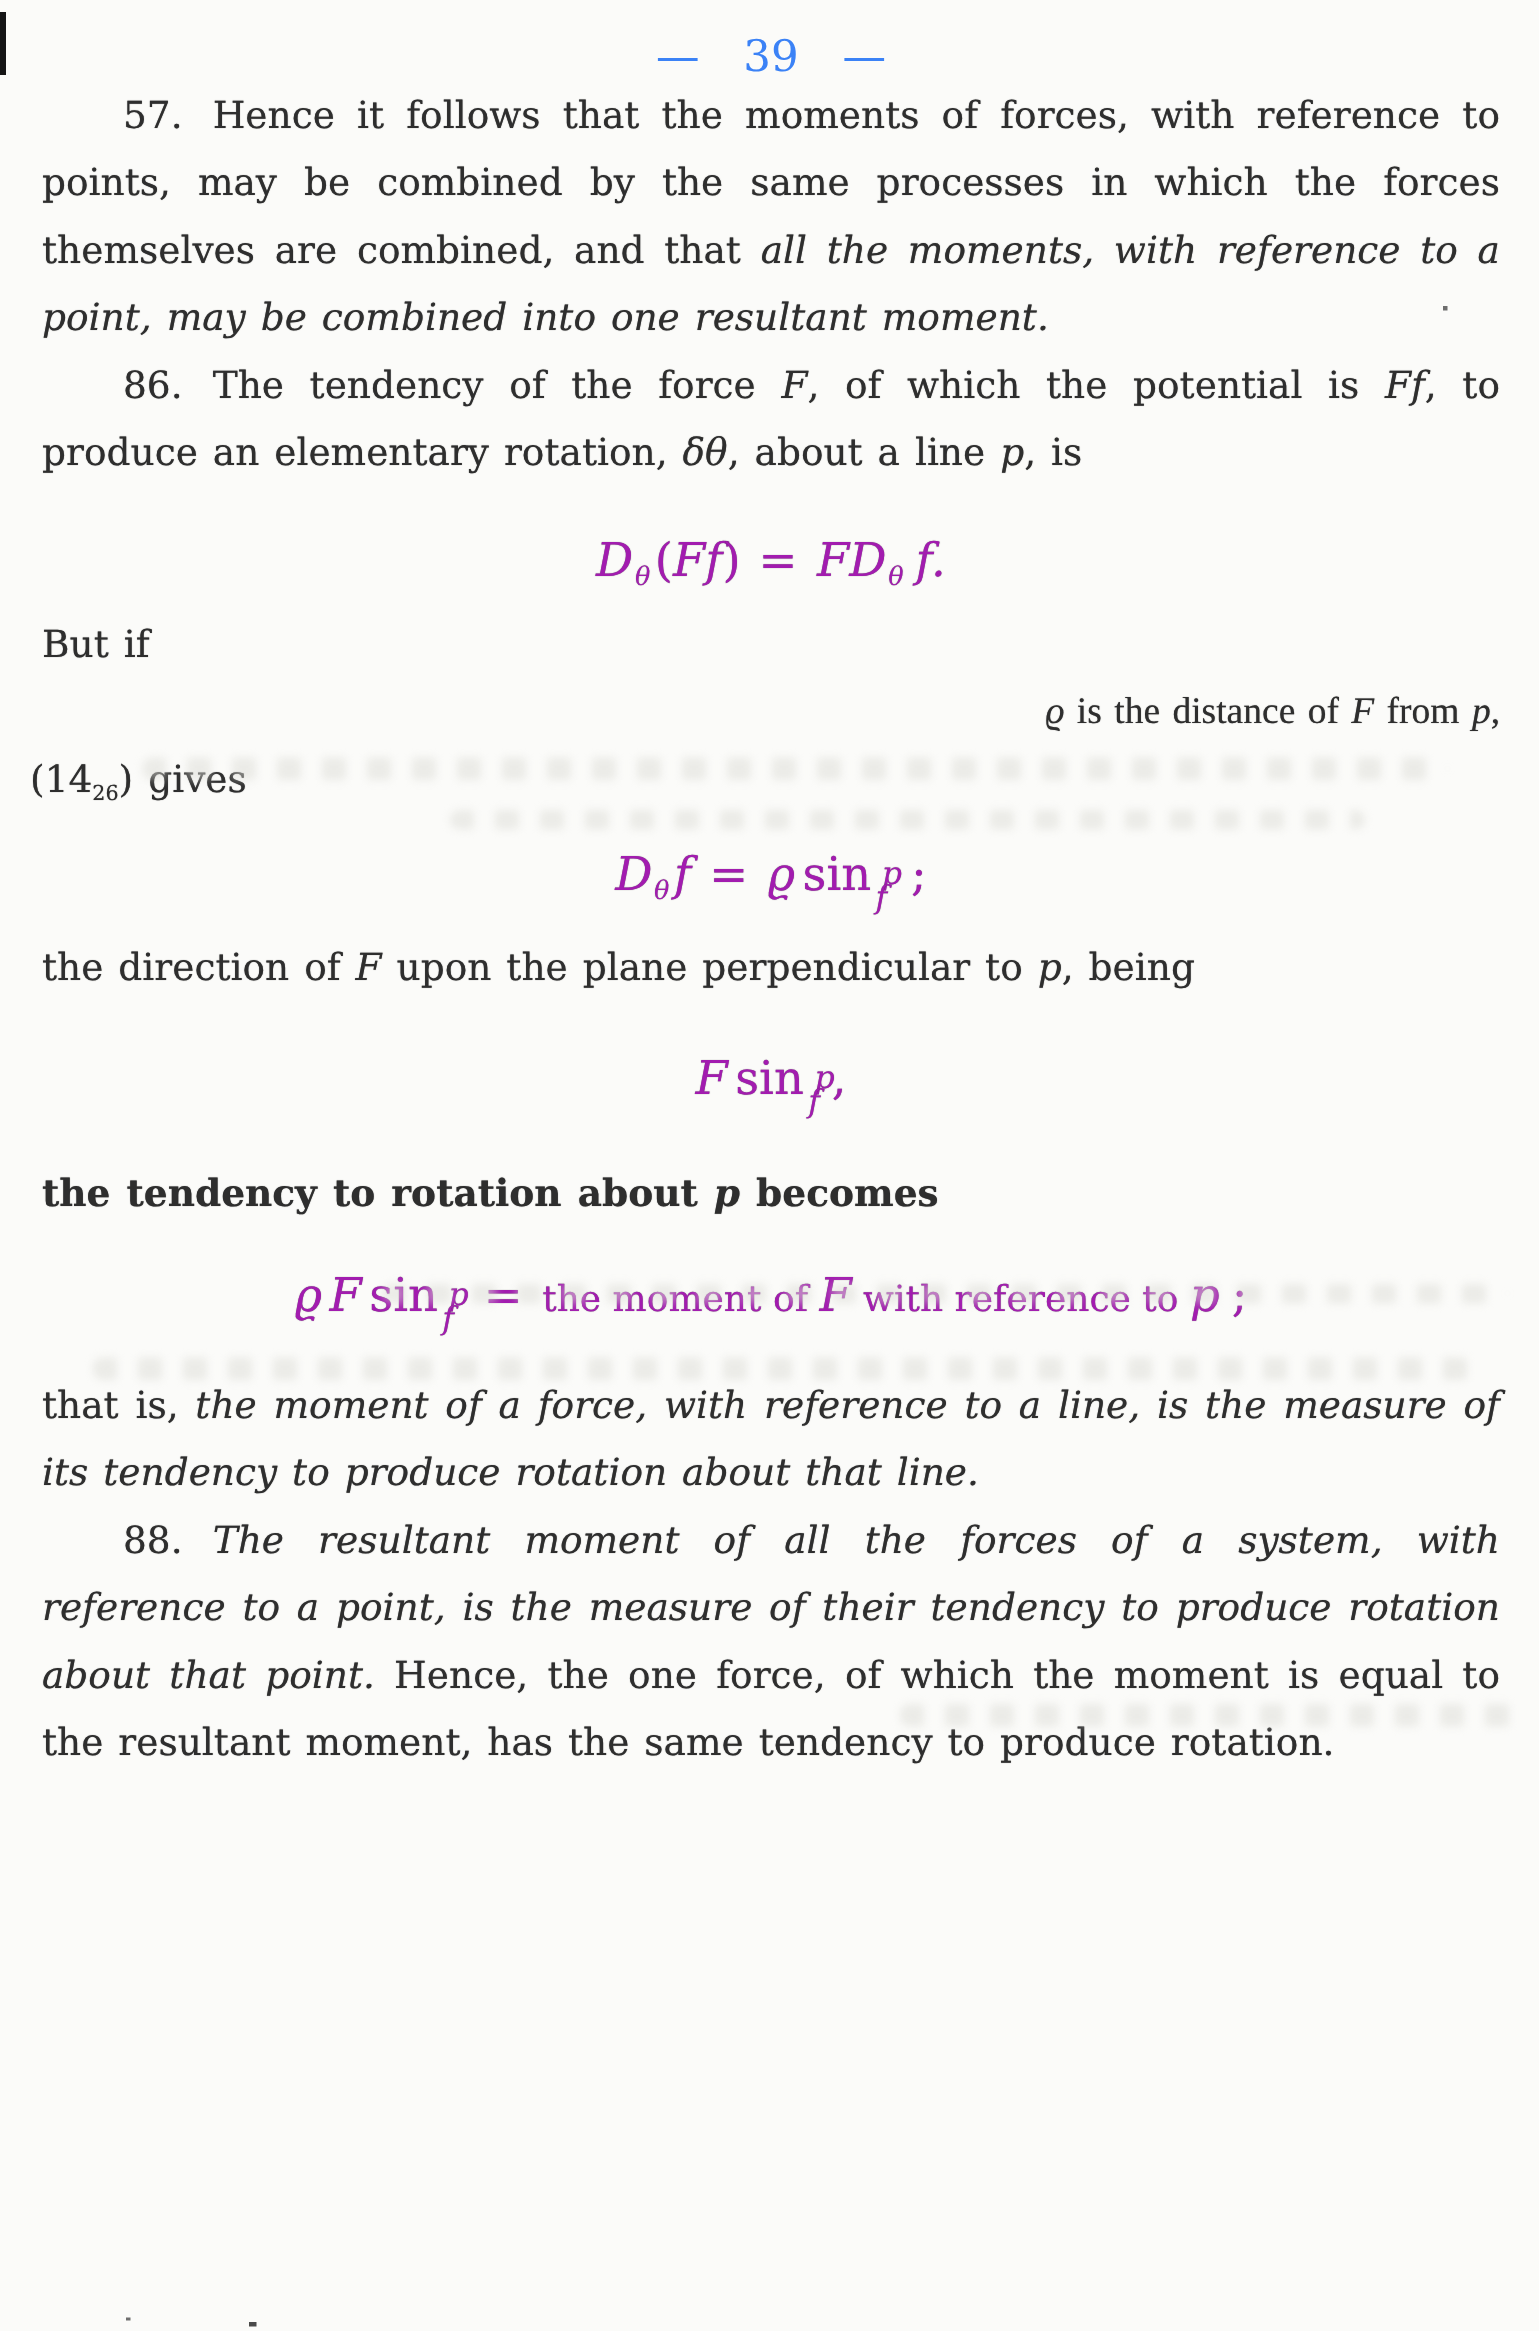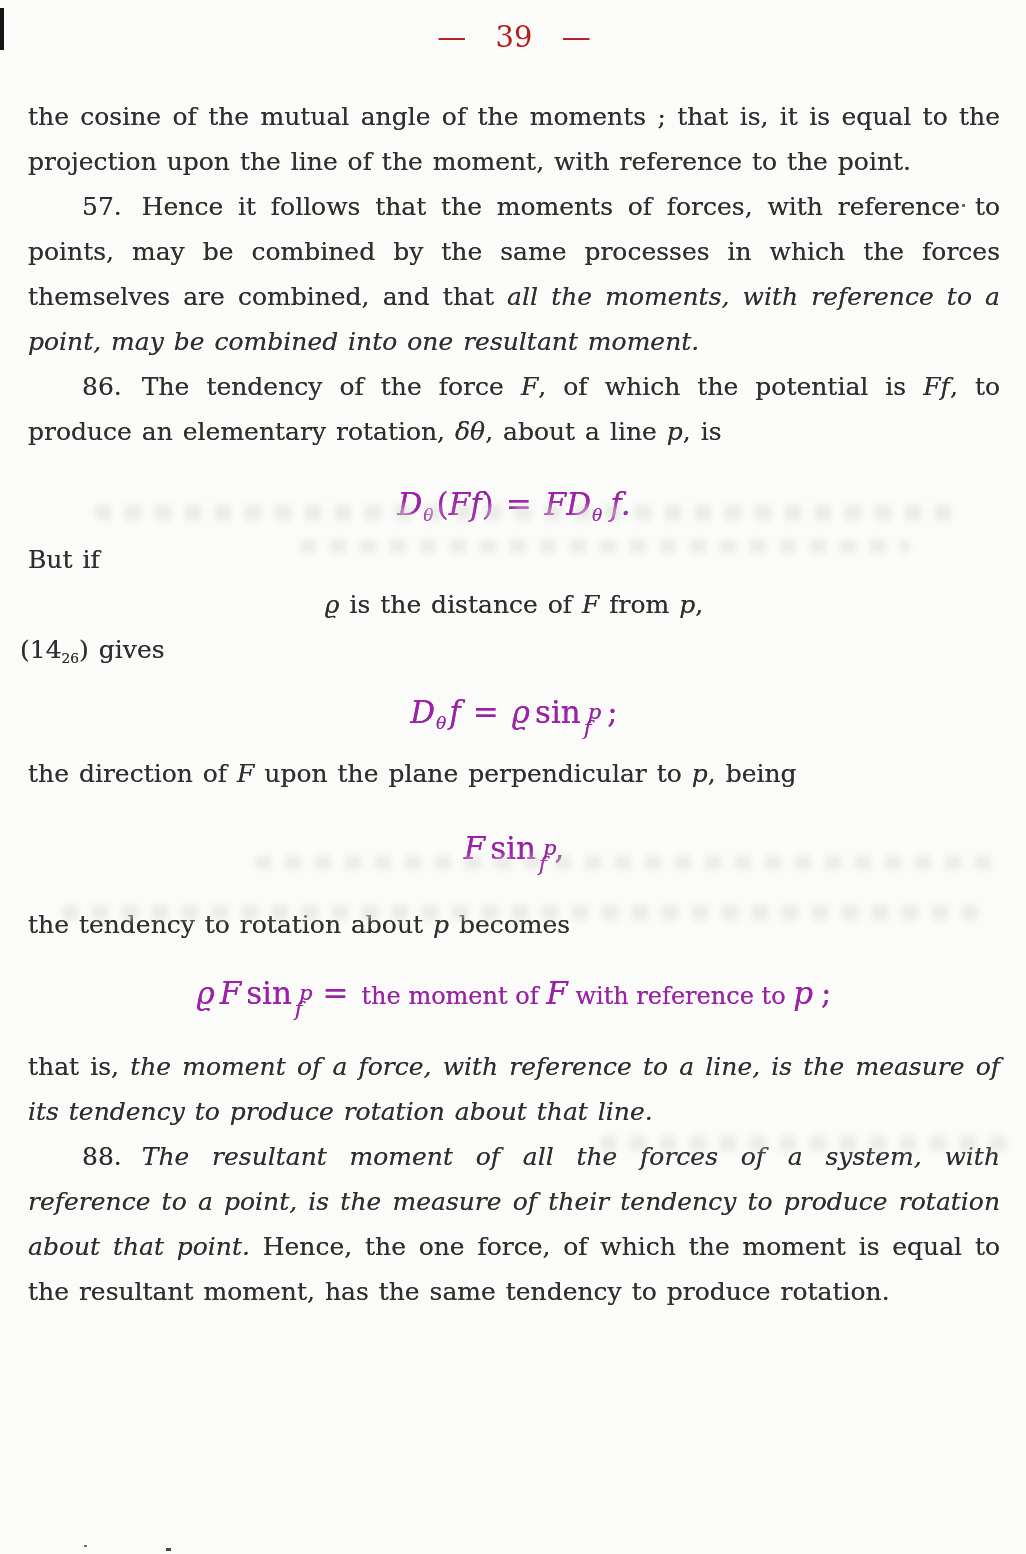--- a/index.html
+++ b/index.html
@@ -8,21 +8,21 @@
     background:#fbfbf9;
     font-family:"DejaVu Serif","Liberation Serif",serif;
     color:#2e2e2e;
   }
   .page{
     position:absolute;inset:0;
     padding:16px 26px 0 28px;box-sizing:border-box;
   }
   .pageno{
     text-align:center;font-size:29px;margin-top:4px;
-    word-spacing:20px;color:#b91c1c;
+    word-spacing:20px;color:#3b82f6;
   }
   p{margin:0;text-align:justify;font-size:25px;line-height:45px;
     word-spacing:2px;text-shadow:0 0 0.6px rgba(45,45,45,.75);}
   .intro{margin-top:40px;}
   .sec{text-indent:54px;}
   .secnum{margin-right:20px;}
   .it,.vi{font-style:italic;}
   
   .formula{
     text-align:center;font-size:31px;line-height:52px;
@@ -37,26 +37,26 @@
   .meq{margin:0 12px;font-style:normal;letter-spacing:1px;}
   .msub{font-size:0.55em;font-style:italic;position:relative;top:0.38em;margin:0 3px 0 1px;}
   .mthin{margin-left:5px;}
   .mtext{font-size:24px;font-style:normal;}
   .mpunct{margin-left:8px;font-style:normal;}
   .pf{display:inline-block;vertical-align:-0.55em;line-height:0.72;
       font-size:0.68em;font-style:italic;text-align:center;margin:0 2px 0 3px;}
   .pf-top{display:block;transform:translateX(4px);}
   .pf-bot{display:block;transform:translateX(-3px);}
   
-  .centerline{text-align:center;text-indent:0;}
+  .centerline{text-align:right;text-indent:0;font-family:Liberation Serif, serif;}
   .rho-line{margin-top:0;}
   .gives{margin-top:0;margin-left:-8px;text-align:left;}
   .butif{margin-top:2px;}
   .proj{margin-top:4px;}
-  .tendency{margin-top:24px;}
+  .tendency{margin-top:24px;font-weight:bold;}
   .thatis{margin-top:20px;}
   .sub26{font-size:0.55em;position:relative;top:0.38em;}
   
   .smudge{
     position:absolute;filter:blur(3px);opacity:.5;border-radius:6px;
     background:repeating-linear-gradient(90deg,#dcdcd6 0 16px,rgba(0,0,0,0) 16px 30px);
   }
   .s1{left:95px;top:505px;width:870px;height:15px;}
   .s2{left:300px;top:540px;width:610px;height:13px;}
   .s3{left:255px;top:856px;width:750px;height:13px;}
@@ -68,21 +68,20 @@
   .sp2{left:166px;top:1548px;width:5px;height:3px;background:#4a4a4a;}
   .sp3{left:84px;top:1545px;width:3px;height:2px;}
 </style>
 </head>
 <body>
 
 <div class="page">
 
   <div class="pageno">— 39 —</div>
 
-  <p class="intro"><span>the cosine of the mutual angle of the moments ; that is, it is equal to the projection upon the line of the moment, with reference to the point.</span></p>
 
   <p class="sec"><span class="secnum">57.</span><span>Hence it follows that the moments of forces, with reference to points, may be combined by the same processes in which the forces themselves are combined, and that </span><span class="it">all the moments, with reference to a point, may be combined into one resultant moment.</span></p>
 
   <p class="sec"><span class="secnum">86.</span><span>The tendency of the force </span><span class="vi">F</span><span>, of which the potential is </span><span class="vi">Ff</span><span>, to produce an elementary rotation, </span><span class="vi">δθ</span><span>, about a line </span><span class="vi">p</span><span>, is</span></p>
 
   <div class="formula f1"><span class="mi">D</span><span class="msub">θ</span><span class="mr">(</span><span class="mi">Ff</span><span class="mr">)</span><span class="meq">=</span><span class="mi">FD</span><span class="msub">θ</span><span class="mi mthin">f.</span></div>
 
   <p class="butif"><span>But if</span></p>
 
   <p class="centerline rho-line"><span class="vi">ϱ</span><span> is the distance of </span><span class="vi">F</span><span> from </span><span class="vi">p</span><span>,</span></p>

